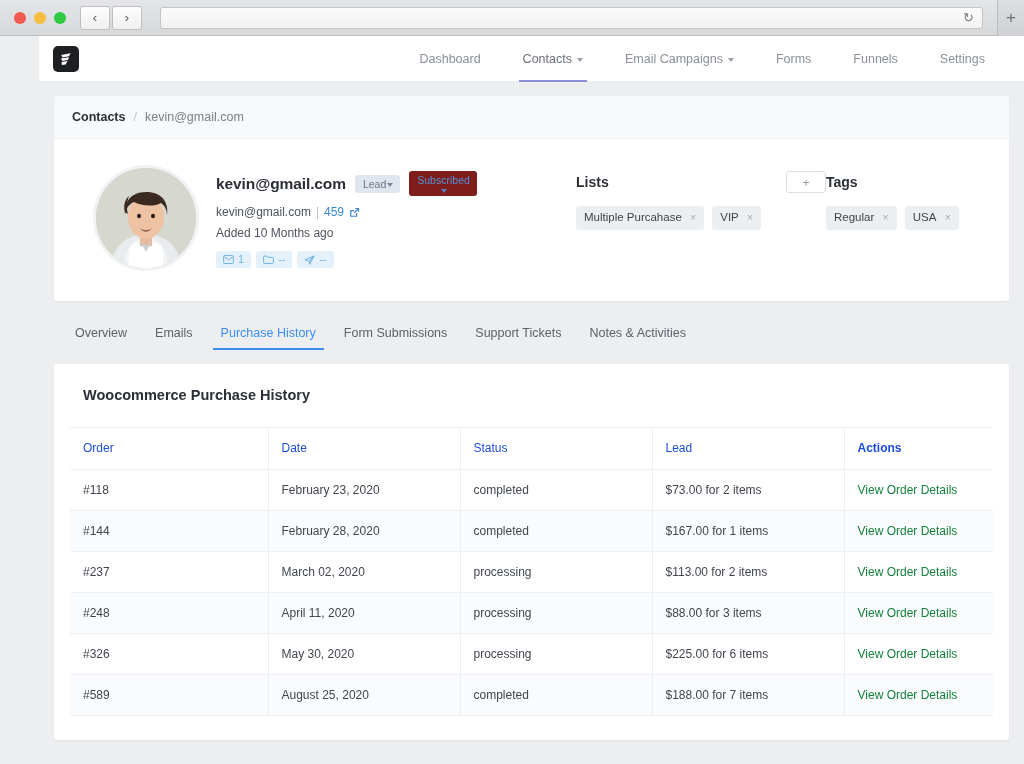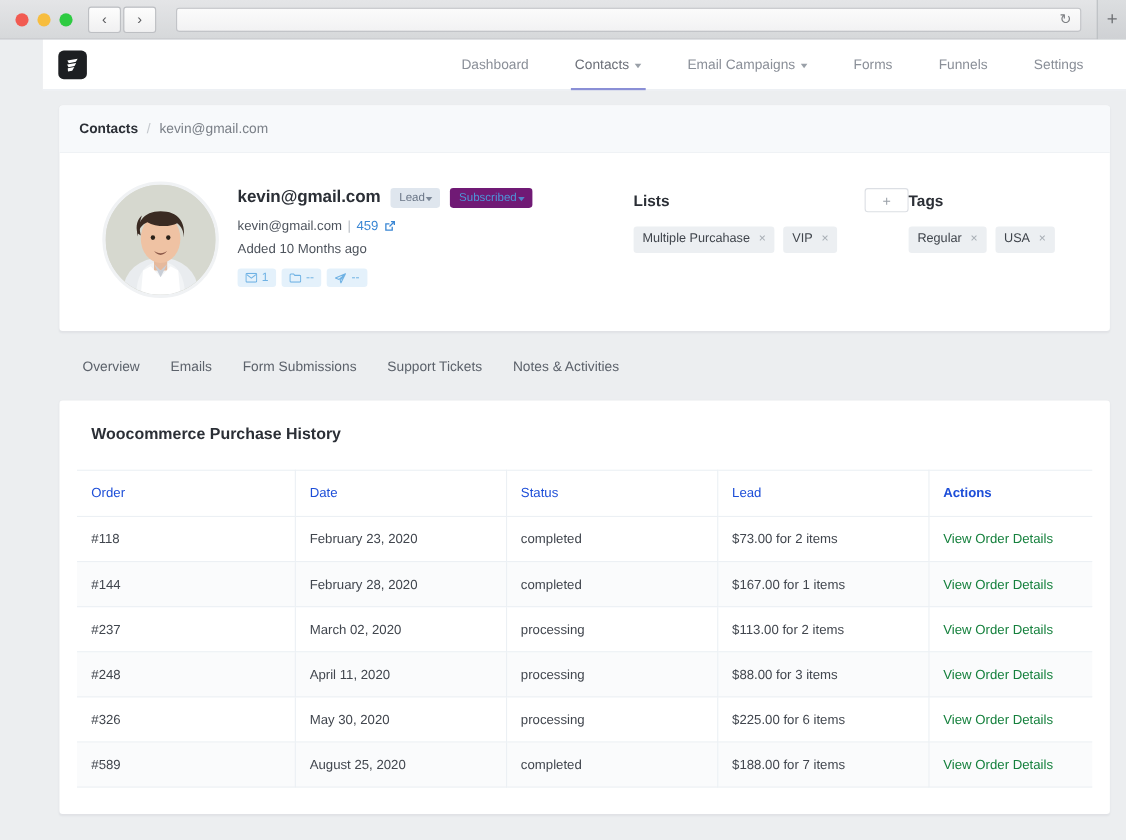--- a/index.html
+++ b/index.html
@@ -214,21 +214,21 @@
   .pill {
     font-size: 10.5px;
     padding: 3px 7px 3px 8px;
     border-radius: 3px;
     display: inline-flex;
     align-items: center;
     gap: 1px;
     white-space: nowrap;
   }
   .pill.lead { background: #dfe6ee; color: #6a7687; }
-  .pill.sub  { background: #701a75; color: #4e94d8; }
+  .pill.sub  { background: #7f1d1d; color: #4e94d8; flex-direction: column; }
   .pill .caret { border-top-color: currentColor; opacity: .85; }
 
   .ident-row2 {
     font-size: 12px;
     color: #4e545d;
     display: flex;
     align-items: center;
     gap: 5px;
     margin-bottom: 7px;
   }
@@ -535,20 +535,21 @@
               </span>
             </div>
           </div>
 
         </div>
       </div>
 
       <div class="tabs">
         <div class="tab"><span>Overview</span></div>
         <div class="tab"><span>Emails</span></div>
+        <div class="tab active"><span>Purchase History</span></div>
         <div class="tab"><span>Form Submissions</span></div>
         <div class="tab"><span>Support Tickets</span></div>
         <div class="tab"><span>Notes &amp; Activities</span></div>
       </div>
 
       <div class="card tablecard">
         <div class="tabletitle">Woocommerce Purchase History</div>
         <table>
           <colgroup>
             <col class="c-order">

